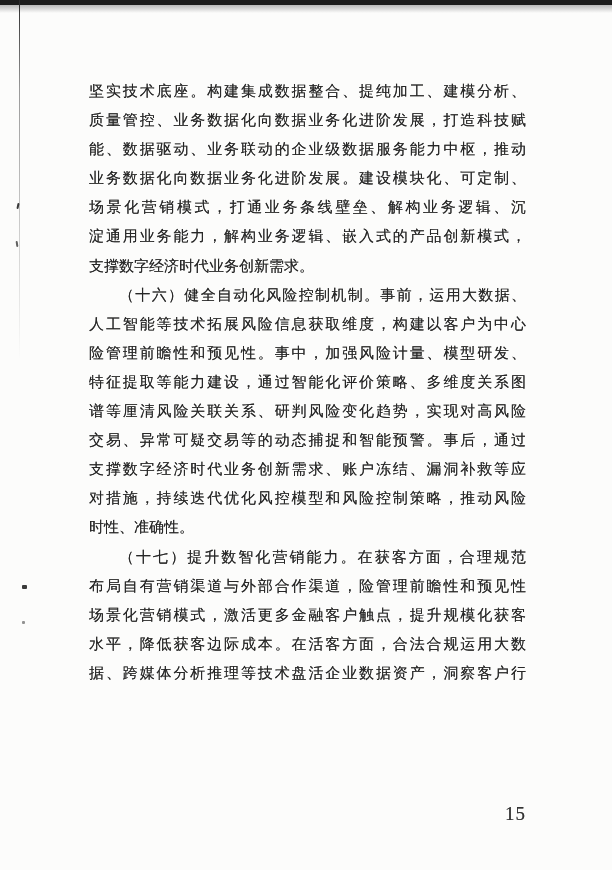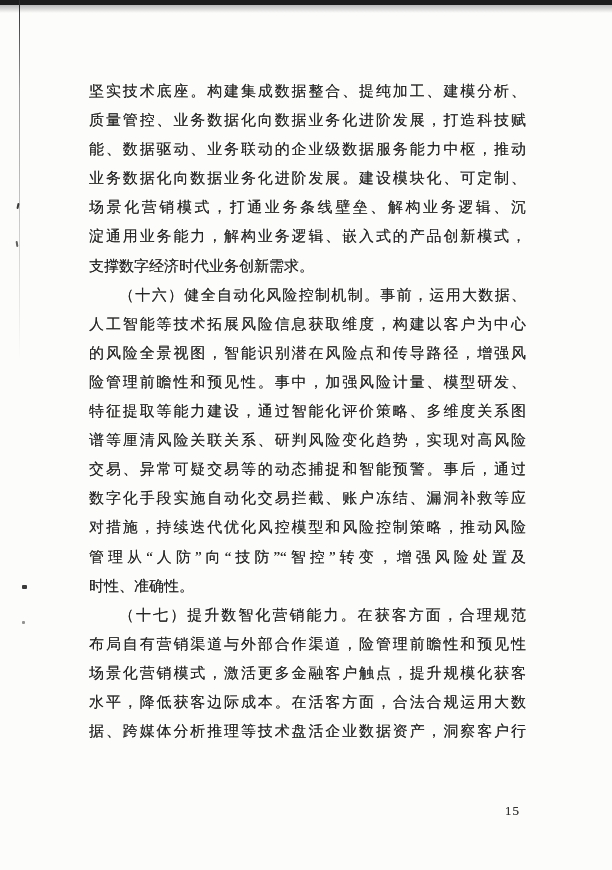--- a/index.html
+++ b/index.html
@@ -68,21 +68,21 @@
     white-space: normal;
     text-align: justify;
     text-align-last: justify;
   }
   .line.indent {
     text-indent: 30px;
   }
   .page-number {
     position: absolute;
     left: 505px; top: 803px;
-    font-size: 13px;
+    font-size: 19px;
     letter-spacing: 1px;
     color: #333;
     text-shadow: 0 0 0.5px rgba(45,45,45,0.7);
   }
 </style>
 </head>
 <body>
 
 <div class="page">
 
@@ -98,28 +98,26 @@
   <div class="textblock">
     <div class="line justify">坚实技术底座。构建集成数据整合、提纯加工、建模分析、</div>
     <div class="line justify">质量管控、业务数据化向数据业务化进阶发展，打造科技赋</div>
     <div class="line justify">能、数据驱动、业务联动的企业级数据服务能力中枢，推动</div>
     <div class="line justify">业务数据化向数据业务化进阶发展。建设模块化、可定制、</div>
     <div class="line justify">场景化营销模式，打通业务条线壁垒、解构业务逻辑、沉</div>
     <div class="line justify">淀通用业务能力，解构业务逻辑、嵌入式的产品创新模式，</div>
     <div class="line">支撑数字经济时代业务创新需求。</div>
     <div class="line justify indent">（十六）健全自动化风险控制机制。事前，运用大数据、</div>
     <div class="line justify">人工智能等技术拓展风险信息获取维度，构建以客户为中心</div>
-    <div class="line justify">的风险全景视图，智能识别潜在风险点和传导路径，增强风</div>
     <div class="line justify">险管理前瞻性和预见性。事中，加强风险计量、模型研发、</div>
     <div class="line justify">特征提取等能力建设，通过智能化评价策略、多维度关系图</div>
     <div class="line justify">谱等厘清风险关联关系、研判风险变化趋势，实现对高风险</div>
     <div class="line justify">交易、异常可疑交易等的动态捕捉和智能预警。事后，通过</div>
-    <div class="line justify">数字化手段实施自动化交易拦截、账户冻结、漏洞补救等应</div>
+    <div class="line justify">支撑数字经济时代业务创新需求、账户冻结、漏洞补救等应</div>
     <div class="line justify">对措施，持续迭代优化风控模型和风险控制策略，推动风险</div>
-    <div class="line justify">管理从“人防”向“技防”“智控”转变，增强风险处置及</div>
     <div class="line">时性、准确性。</div>
     <div class="line justify indent">（十七）提升数智化营销能力。在获客方面，合理规范</div>
     <div class="line justify">布局自有营销渠道与外部合作渠道，险管理前瞻性和预见性</div>
     <div class="line justify">场景化营销模式，激活更多金融客户触点，提升规模化获客</div>
     <div class="line justify">水平，降低获客边际成本。在活客方面，合法合规运用大数</div>
     <div class="line justify">据、跨媒体分析推理等技术盘活企业数据资产，洞察客户行</div>
   </div>
 
   <div class="page-number">15</div>
 

